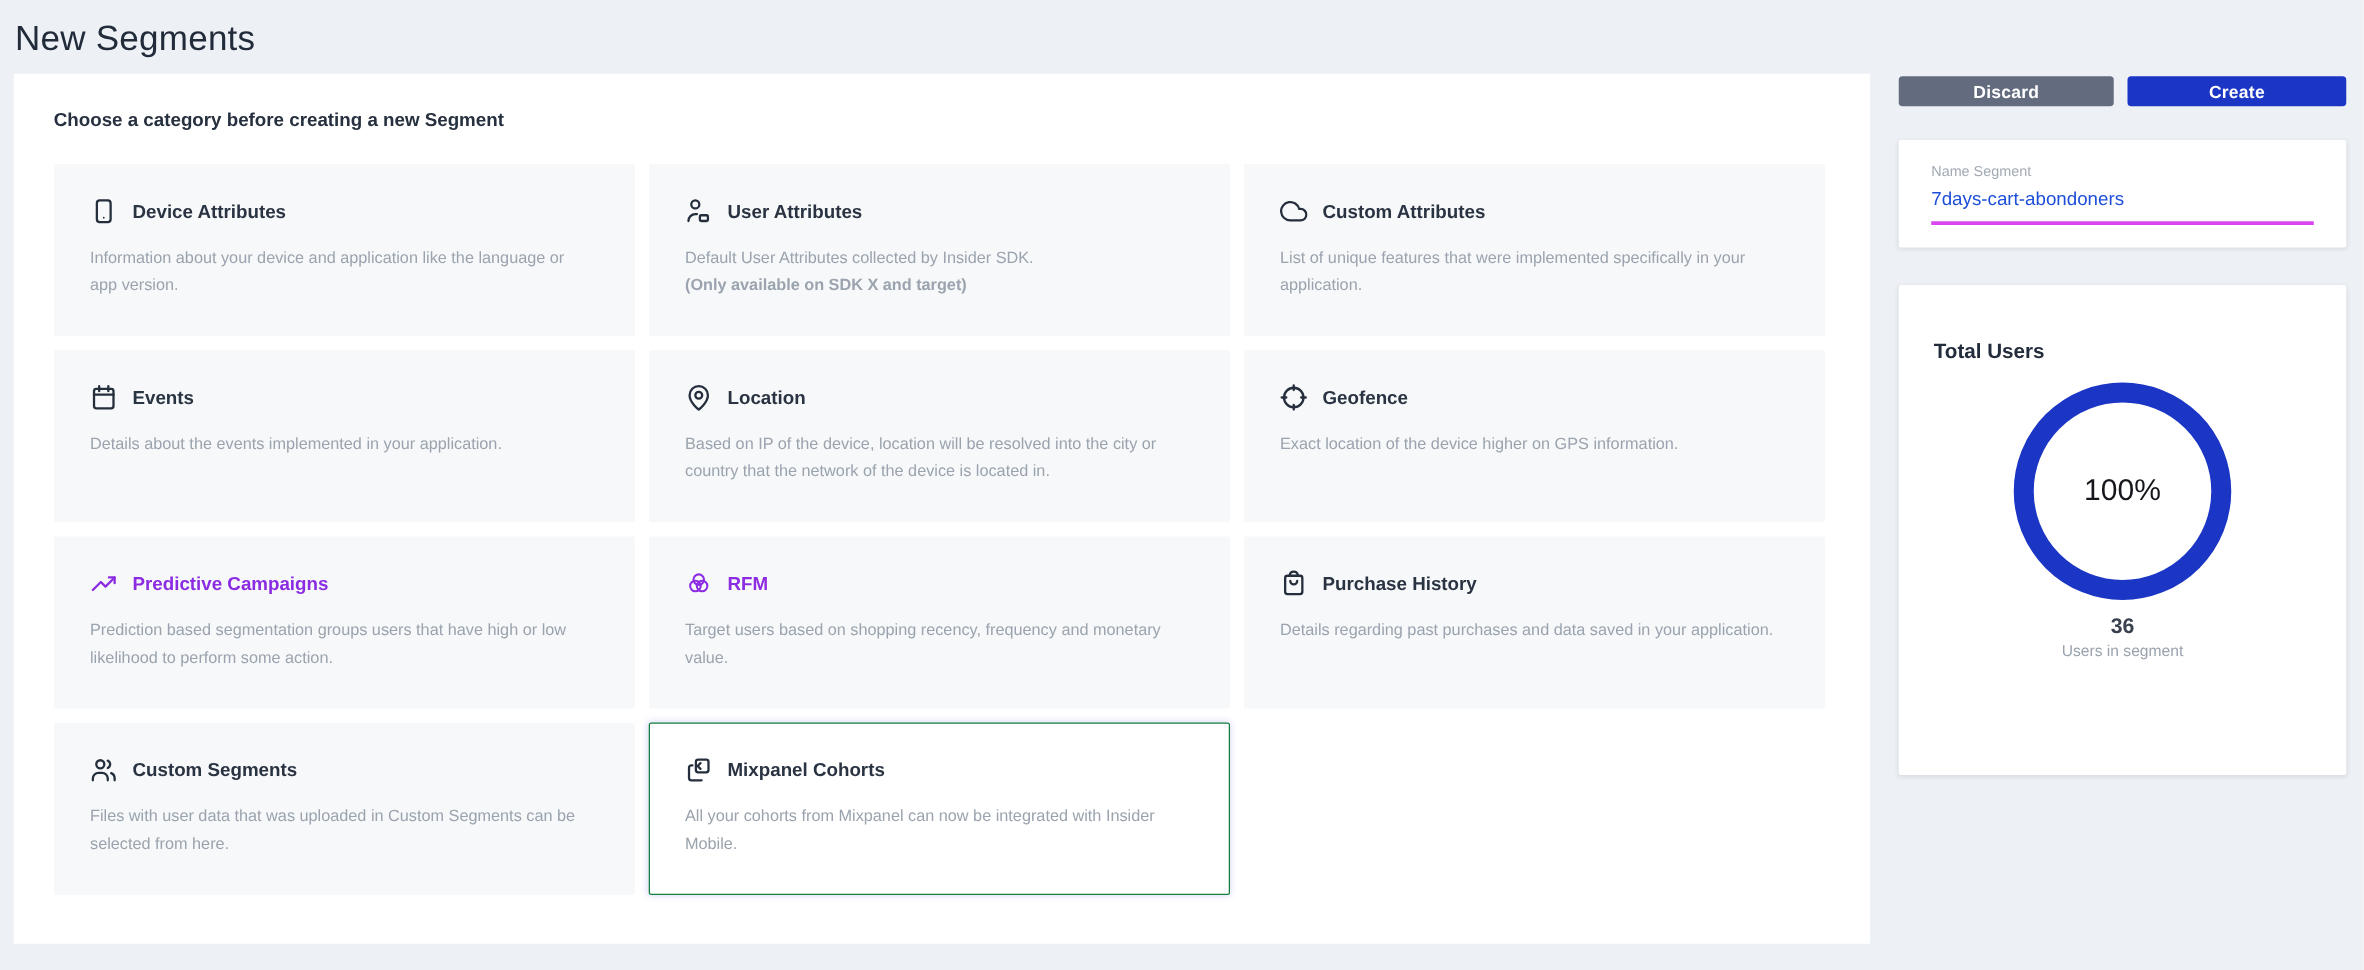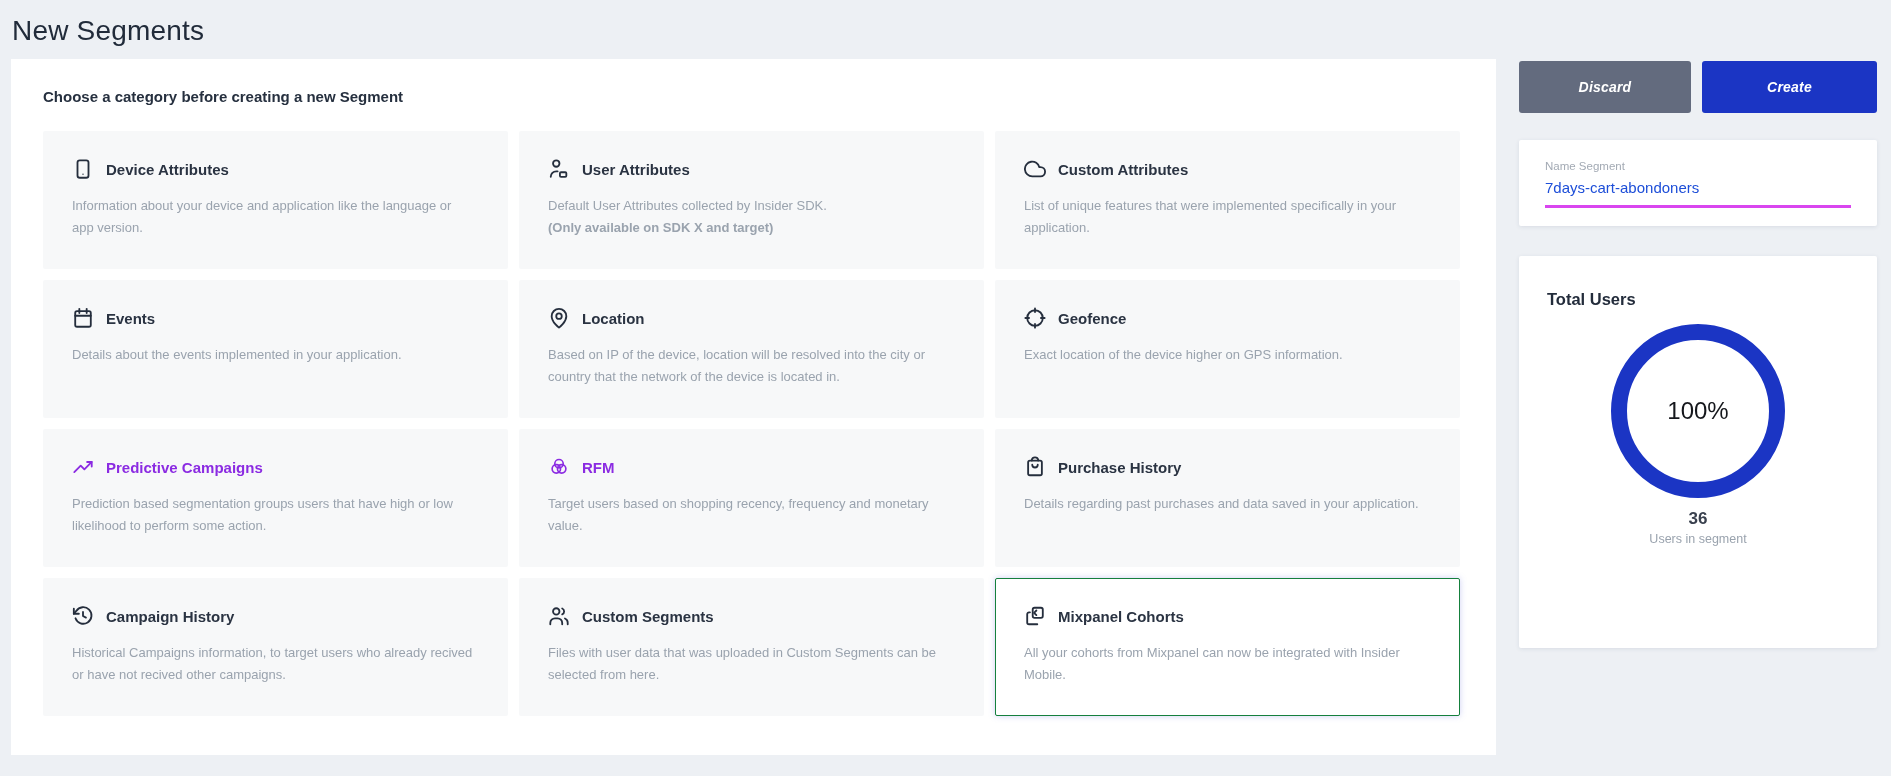--- a/index.html
+++ b/index.html
@@ -44,42 +44,41 @@
   .card.accent .card-title, .card.accent .card-icon { color:#8b2be2; }
   .card.selected {
     background:#ffffff; border:1px solid #15803d;
     box-shadow:0 0 6px rgba(118,124,226,.35);
   }
 
   
   .sidebar { width:358px; flex:none; padding-top:2px; }
   .actions { display:flex; justify-content:space-between; }
   .btn {
-    height:52px; border:none; border-radius:3px; color:#fff;
+    height:24px; border:none; border-radius:3px; color:#fff;
     font-family:inherit; font-size:14px; font-weight:700; cursor:pointer;
     letter-spacing:.2px;
-    font-style:italic;
   }
   .btn-discard { width:172px; background:#636b7e; }
   .btn-create  { width:175px; background:#1b35c4; }
 
   .side-card {
     background:#fff; border-radius:2px;
     box-shadow:0 1px 4px rgba(30,45,90,.10);
   }
   .name-card { margin-top:27px; padding:20px 26px 18px; }
   .field-label { font-size:11.5px; color:#a3aab4; }
   .field-input {
     display:block; width:100%; margin-top:7px; padding:0 0 9px;
     border:none; border-bottom:3px solid #d946ef; outline:none;
     background:transparent; font-family:inherit;
     font-size:15px; color:#1d4ed8;
   }
 
-  .users-card { margin-top:30px; height:392px; padding:34px 28px; }
+  .users-card { margin-top:30px; height:392px; padding:44px 28px; }
   .users-heading { font-size:16.5px; font-weight:700; color:#232c3b; }
   .donut-wrap { position:relative; width:176px; margin:14px auto 0; }
   .donut-wrap svg { display:block; }
   .donut-center {
     position:absolute; inset:0; display:flex;
     align-items:center; justify-content:center;
     font-size:24px; font-weight:500; color:#15171c;
   }
   .users-count { text-align:center; margin-top:10px; font-size:17px; font-weight:600; color:#39404e; }
   .users-caption { text-align:center; margin-top:3px; font-size:12.5px; color:#9aa3ae; }
@@ -216,33 +215,20 @@
                 <rect x="4.5" y="5" width="15" height="16" rx="2"></rect>
                 <path d="M8.5 5V4.2A3.5 3.5 0 0 1 12 1.5 3.5 3.5 0 0 1 15.5 4.2V5"></path>
                 <path d="M9 9.5a3 3 0 0 0 6 0"></path>
               </svg>
           </span>
           <span class="card-title">Purchase History</span>
         </div>
         <div class="card-desc">Details regarding past purchases and data saved in your application.</div>
       </div>
 
-      <div class="card">
-        <div class="card-head">
-          <span class="card-icon">
-            <svg viewBox="0 0 24 24" fill="none" stroke="currentColor" stroke-width="2" stroke-linecap="round" stroke-linejoin="round">
-                <path d="M2 4v5.5h5.5"></path>
-                <path d="M3.8 14.5a9 9 0 1 0 .9-8L2 9.5"></path>
-                <polyline points="12 7.5 12 12 15.2 13.8"></polyline>
-              </svg>
-          </span>
-          <span class="card-title">Campaign History</span>
-        </div>
-        <div class="card-desc">Historical Campaigns information, to target users who already recived or have not recived other campaigns.</div>
-      </div>
 
       <div class="card">
         <div class="card-head">
           <span class="card-icon">
             <svg viewBox="0 0 24 24" fill="none" stroke="currentColor" stroke-width="2" stroke-linecap="round" stroke-linejoin="round">
                 <circle cx="9" cy="7" r="3.5"></circle>
                 <path d="M2.5 21v-1.5a5 5 0 0 1 5-5h3a5 5 0 0 1 5 5V21"></path>
                 <path d="M15.5 3.8a3.5 3.5 0 0 1 0 6.4"></path>
                 <path d="M18.5 14.7a5 5 0 0 1 3 4.8V21"></path>
               </svg>

